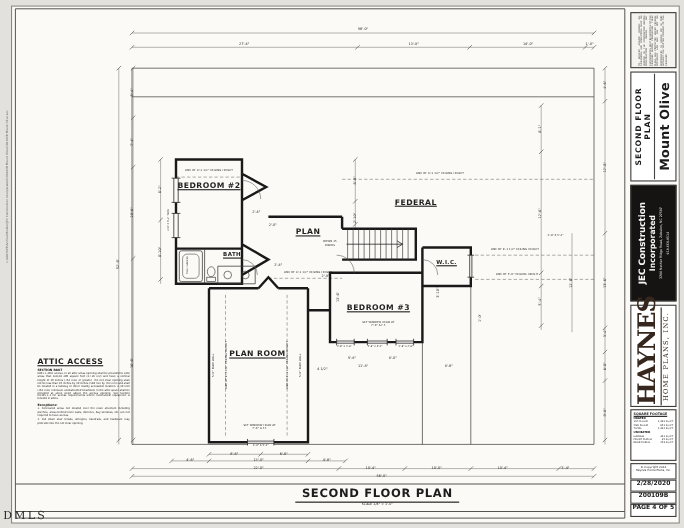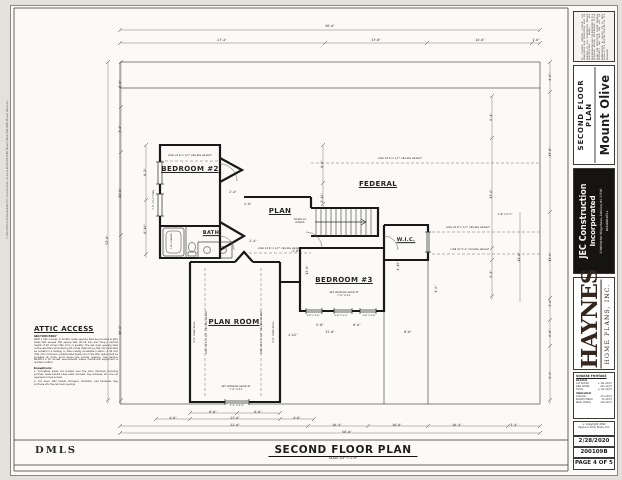--- a/index.html
+++ b/index.html
@@ -15,22 +15,22 @@
   .dim{font-size:3.1px;}
   
   #attic{position:absolute;left:34px;top:289px;width:84px;margin-top:36px;}
   #attic .t{font-size:7px;font-weight:bold;text-decoration:underline;letter-spacing:.4px;}
   #attic .s{font-size:2.8px;font-weight:bold;margin-top:1px;}
   #attic .b{font-size:2.35px;text-align:justify;line-height:1.25;margin-top:1px;}
   
   #plan-title{position:absolute;left:343px;top:443px;transform:translateX(-50%);
       font-size:10.5px;font-weight:bold;letter-spacing:.6px;border-bottom:1.4px solid #111;padding:0 6px 1px;}
   #plan-scale{position:absolute;left:343px;top:456px;transform:translateX(-50%);font-size:3px;}
-  #watermark{position:absolute;left:3px;top:444px;font-family:"DejaVu Serif",serif;
-      font-size:10px;font-weight:bold;letter-spacing:2px;color:#2a2a2a;margin-left:32px;}
+  #watermark{position:absolute;left:3px;top:464px;font-family:"DejaVu Serif",serif;
+      font-size:10px;font-weight:normal;letter-spacing:2px;color:#2a2a2a;}
   #filepath{position:absolute;left:-78px;top:168px;width:170px;transform:rotate(-90deg);
       font-size:2.6px;color:#66635c;text-align:center;}
   
   .tb{position:absolute;left:573px;width:42px;background:#fff;border:0.8px solid #3a3a38;box-sizing:border-box;}
   .rot{position:absolute;left:50%;top:50%;transform:translate(-50%,-50%) rotate(-90deg);text-align:center;}
   #tb-disclaimer{top:11px;height:51px;background:#f4f3ef;}
   #tb-disclaimer .rot{width:46px;font-size:2.05px;line-height:1.2;text-align:justify;color:#3c3c3a;}
   #tb-plan{top:65px;height:100px;}
   #tb-plan .rot{width:96px;}
   #tb-plan .pn{font-size:7px;font-weight:bold;letter-spacing:.8px;border-bottom:.7px solid #444;padding-bottom:2px;margin-bottom:2px;}

